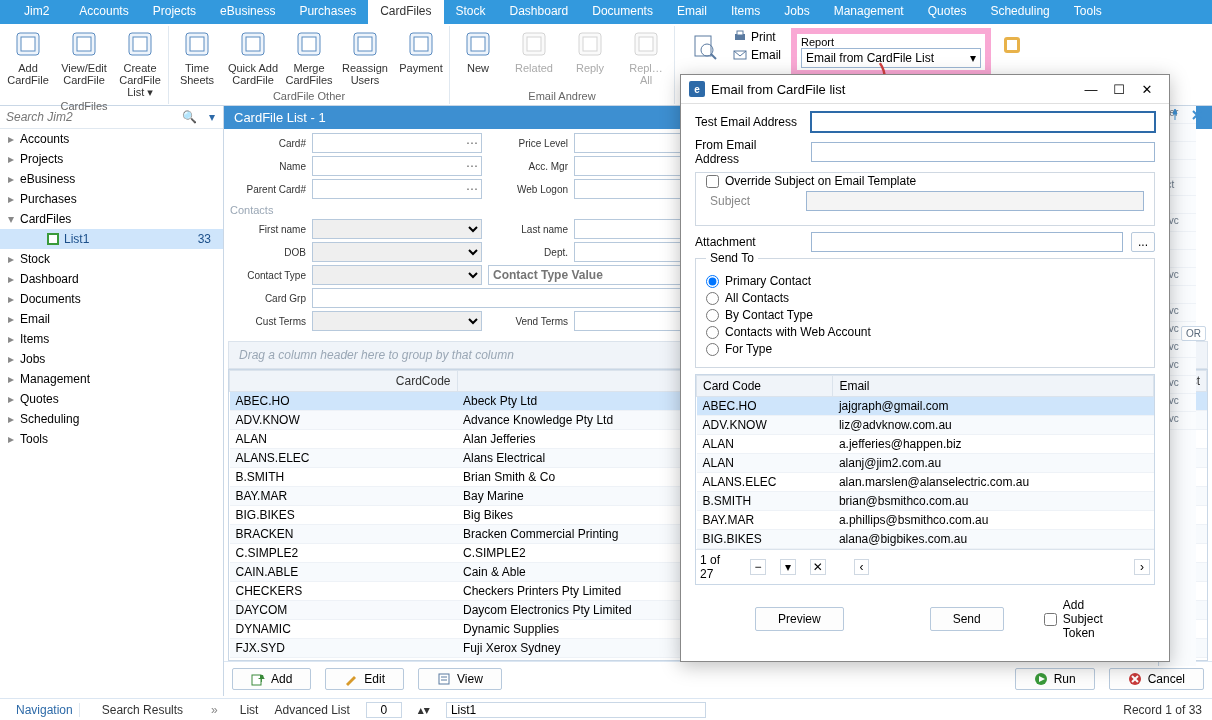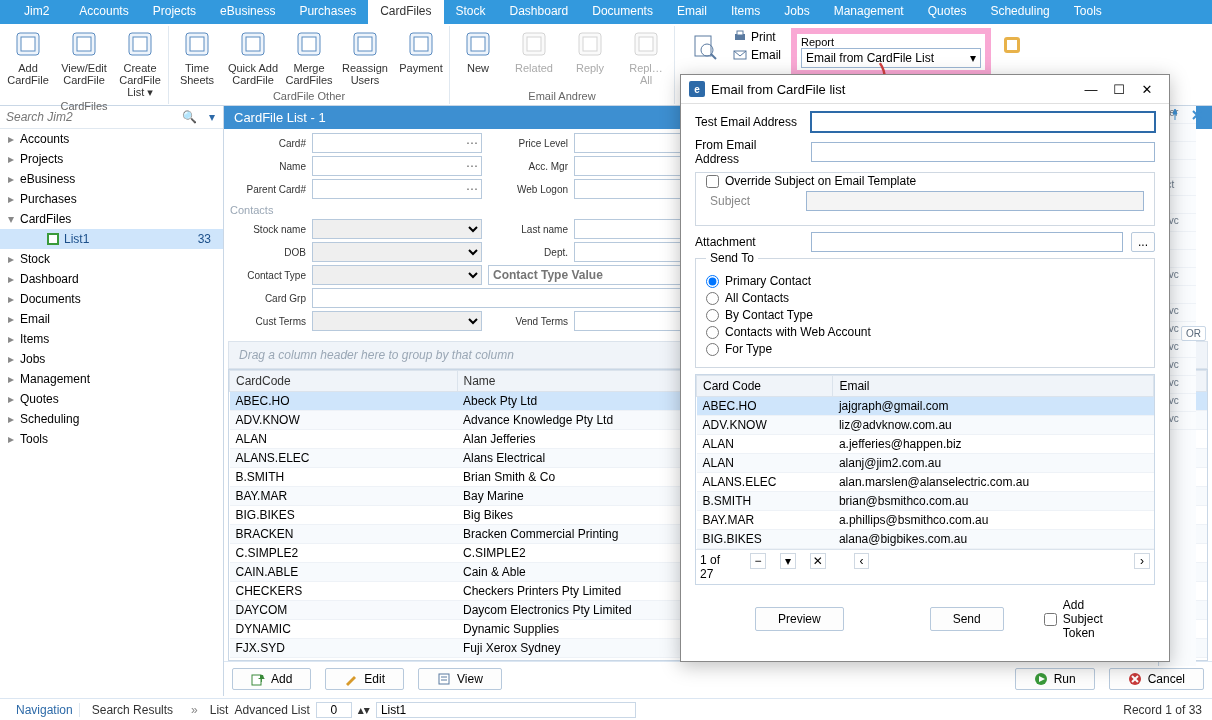--- a/index.html
+++ b/index.html
@@ -47,30 +47,30 @@
 .listhdr { background:#3d8fd1; color:#fff; padding:4px 10px; font-size:13px;}
 .filters { padding:4px 6px; display:grid; grid-template-columns: 76px 170px 80px 120px; gap:3px 6px; align-items:center;}
 .filters label{font-size:10px;color:#333;text-align:right;}
 .filters input,.filters select{border:1px solid #b7c9dc;height:20px;padding:0 4px;width:100%;}
 .filters .dots{position:relative;}
 .filters .dots::after{content:"⋯";position:absolute;right:4px;top:3px;color:#666;pointer-events:none;}
 .section-lbl{color:#9aa7b5;font-size:11px;padding:2px 0 0 0;}
 .groupbar{background:#f0f4f9;border:1px solid #dbe3ec;color:#9aa7b5;font-style:italic;padding:6px 10px;margin:6px 4px 0;}
 .grid{margin:0 4px;border:1px solid #c9d7e6;flex:1;overflow:auto;}
 .grid table{width:100%;border-collapse:collapse;}
-.grid th{background:#f0f4f9;border:1px solid #dbe3ec;text-align:left;padding:3px 6px;font-weight:normal;color:#333;}
+.grid th{background:#f0f4f9;border:1px solid #dbe3ec;text-align:right;padding:3px 6px;font-weight:normal;color:#333;}
 .grid td{border-bottom:1px solid #eef2f7;padding:2px 6px;}
 .grid tr.sel td{background:#cfe5fb;}
 .grid tr.alt td{background:#f7fafd;}
 
 
 .actions{display:flex;gap:14px;padding:6px 8px;border-top:1px solid #dbe6f2;}
 .btn{border:1px solid #b7c9dc;background:#fdfdfd;padding:3px 18px;display:flex;align-items:center;gap:6px;cursor:pointer;border-radius:2px;}
 .statusbar{position:absolute;bottom:0;right:0;padding:2px 10px;font-size:11px;color:#333;border-top:1px solid #dbe6f2;width:100%;text-align:right;background:#fff;height:22px;display:flex;justify-content:space-between;align-items:center;}
-.leftfooter{display:flex;gap:6px;align-items:center;}
+.leftfooter{display:flex;gap:16px;align-items:center;}
 
 
 .dialog{position:absolute;left:680px;top:74px;width:490px;background:#fff;border:1px solid #888;box-shadow:0 4px 18px rgba(0,0,0,.25);}
 .dlg-title{display:flex;align-items:center;padding:6px 8px;border-bottom:1px solid #e0e0e0;}
 .dlg-title .logo{width:16px;height:16px;background:#2d6aa8;border-radius:2px;margin-right:6px;display:flex;align-items:center;justify-content:center;color:#fff;font-weight:bold;font-size:10px;}
 .dlg-title .t{flex:1;font-size:13px;}
 .dlg-title .wbtn{width:28px;text-align:center;cursor:pointer;font-size:13px;}
 .dlg-body{padding:8px 14px;}
 .frow{display:flex;align-items:center;margin-bottom:6px;gap:8px;}
 .frow label{width:108px;font-size:12px;}
@@ -79,21 +79,21 @@
 .fieldset{border:1px solid #cfd8e2;padding:8px 10px;margin:6px 0;}
 .fieldset .legend{font-size:12px;position:relative;top:-16px;background:#fff;display:inline-block;padding:0 4px;}
 .fieldset .inner{margin-top:-10px;}
 .radio{display:flex;align-items:center;gap:6px;margin:3px 0;}
 .dlg-grid{border:1px solid #c9d7e6;}
 .dlg-grid table{width:100%;border-collapse:collapse;}
 .dlg-grid th{background:#f0f4f9;text-align:left;padding:3px 6px;font-weight:normal;border:1px solid #dbe3ec;}
 .dlg-grid td{padding:2px 6px;border-bottom:1px solid #eef2f7;}
 .dlg-grid tr.sel td{background:#cfe5fb;}
 .dlg-grid tr.alt td{background:#f7fafd;}
-.pager{display:flex;align-items:flex-start;gap:14px;padding:3px 4px;border-top:1px solid #dbe3ec; font-size:11px;}
+.pager{display:flex;align-items:center;gap:14px;padding:3px 4px;border-top:1px solid #dbe3ec; font-size:11px;}
 .pager .pbtn{border:1px solid #cfd8e2;width:16px;height:16px;display:flex;align-items:center;justify-content:center;cursor:pointer;}
 .dlg-actions{display:flex;gap:40px;padding:10px 14px;align-items:center;}
 .dlg-actions .btn{padding:4px 22px;margin-left:46px;}
 .arrow{position:absolute;left:870px;top:62px;color:#d04040;font-size:34px;pointer-events:none;transform:rotate(10deg);}
 .arrow svg{overflow:visible;}
 
 
 .rightpeek{position:absolute;right:16px;top:106px;width:38px;height:560px;border-left:1px solid #c9d7e6;background:#fafcfe;}
 .rightpeek .line{height:18px;border-bottom:1px solid #eef2f7;font-size:10px;color:#6a7888;padding:1px 2px;overflow:hidden;white-space:nowrap;}
 .orbadge{position:absolute;right:6px;top:326px;border:1px solid #c9d7e6;background:#fff;padding:1px 4px;font-size:10px;color:#5a6a7b;border-radius:2px;}
@@ -350,21 +350,21 @@
       <label>Acc. Mgr</label>
       <input style="">
 
       <label>Parent Card#</label>
       <div class="dots"><input style=""></div>
       <label>Web Logon</label>
       <input style="">
 
       <div class="section-lbl" style="grid-column:1/5;">Contacts</div>
 
-      <label>Stock name</label>
+      <label>First name</label>
       <select></select>
       <label>Last name</label>
       <input style="">
 
       <label>DOB</label>
       <select></select>
       <label>Dept.</label>
       <input style="">
 
       <label>Contact Type</label>

